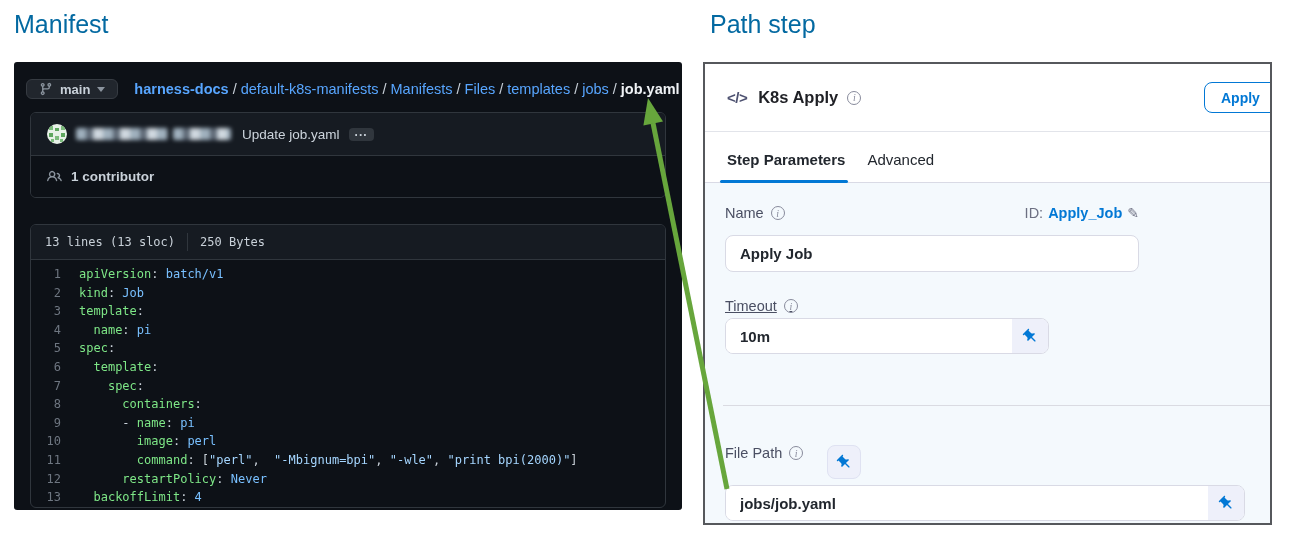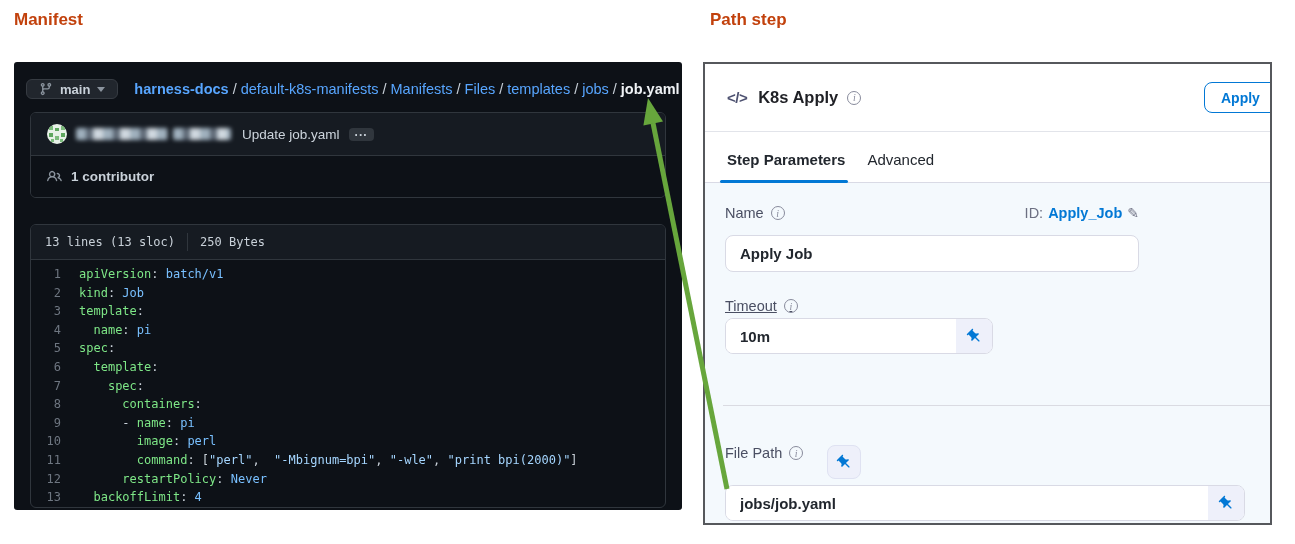--- a/index.html
+++ b/index.html
@@ -1,18 +1,18 @@
 <!DOCTYPE html>
 <html><head>
 <meta charset="utf-8">
 <style>
   * { margin:0; padding:0; box-sizing:border-box; }
   html,body { width:1295px; height:544px; background:#ffffff; font-family:"Liberation Sans", sans-serif; position:relative; overflow:hidden; }
 
-  .heading { position:absolute; font-size:17px; font-weight:700; color:#c2410c; }
+  .heading { position:absolute; font-size:25px; font-weight:400; color:#0369a1; }
   #manifest-heading { left:14px; top:10px; }
   #apply-heading   { left:710px; top:10px; }
 
   
   .gh-panel { position:absolute; left:14px; top:62px; width:668px; height:448px; background:#0d1117; border-radius:3px; color:#c9d1d9; }
   .gh-topbar { display:flex; align-items:center; padding:10px 16px 0 12px; height:44px; }
   .branch-btn { display:inline-flex; align-items:center; gap:7px; background:#21262d; border:1px solid #363b42; border-radius:6px; height:20px; padding:0 12px; color:#c9d1d9; font-size:13px; font-weight:700; cursor:pointer; }
   .caret-down { width:0; height:0; border-left:4px solid transparent; border-right:4px solid transparent; border-top:5px solid #8b949e; }
   .gh-breadcrumb { margin-left:16px; font-size:14.5px; color:#e0e6ec; white-space:nowrap; }
   .gh-breadcrumb a { color:#58a6ff; text-decoration:none; cursor:pointer; }
@@ -59,21 +59,21 @@
   .pencil { color:#6c6f82; font-size:14px; cursor:pointer; }
 
   .text-input { background:#fff; border:1px solid #d9dae5; border-radius:8px; font-size:15px; font-weight:600; color:#22272e; padding:0 14px; font-family:"Liberation Sans", sans-serif; outline:none; width:100%; height:100%; }
   .input-wrap { position:absolute; height:37px; }
   .input-combo { position:absolute; height:36px; display:flex; border:1px solid #d9dae5; border-radius:8px; overflow:hidden; background:#fff; }
   .input-combo .text-input { border:none; border-radius:0; flex:1; width:auto; }
   .pin-seg { width:36px; flex:none; background:#eef0fa; display:flex; align-items:center; justify-content:center; cursor:pointer; }
 
   #name-input-wrap   { left:20px; top:52px;  width:414px; }
   #timeout-label     { position:absolute; left:20px; top:115px;text-decoration:underline; }
-  #timeout-combo     { left:20px; top:135px; width:268px; }
+  #timeout-combo     { left:20px; top:135px; width:324px; }
   .form-divider      { position:absolute; left:18px; right:0; top:222px; height:1px; background:#dadbe2; }
   .fp-row            { position:absolute; left:20px; top:262px; display:flex; align-items:flex-start; gap:24px; }
   .pin-button        { width:34px; height:34px; background:#eef0fa; border:1px solid #dfe2f2; border-radius:8px; display:flex; align-items:center; justify-content:center; cursor:pointer; }
   #fp-combo          { left:20px; top:302px; width:520px; }
 
   .arrow-overlay { position:absolute; left:0; top:0; width:1295px; height:544px; pointer-events:none; z-index:20; }
 </style>
 </head>
 <body>
 

